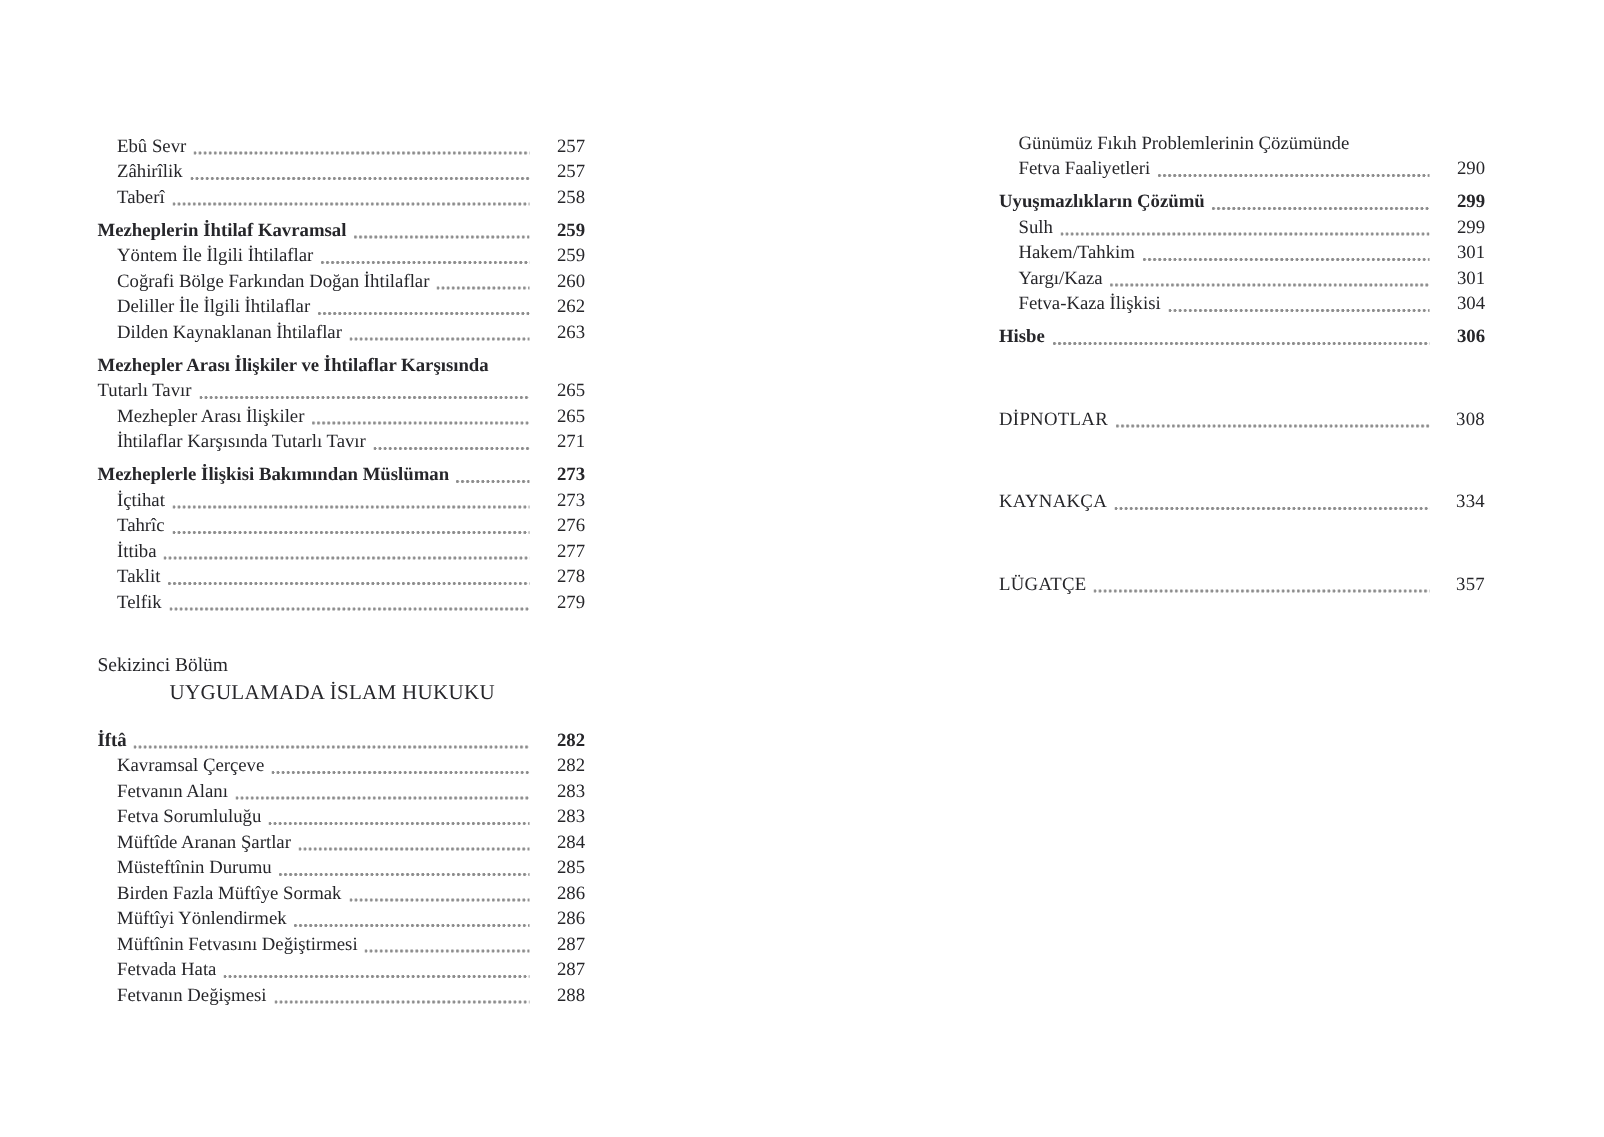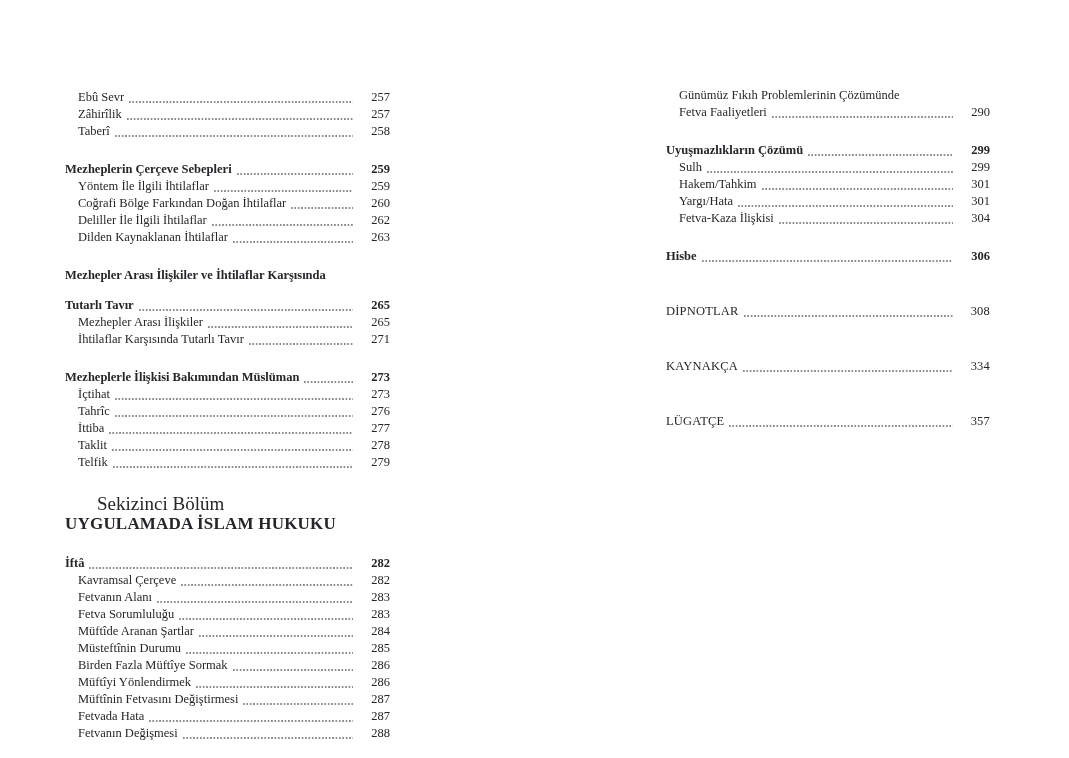--- a/index.html
+++ b/index.html
@@ -23,43 +23,43 @@
   .page-col.right { left: 666px; top: 87px; width: 324px; }
 
   .toc-row {
     display: flex;
     align-items: flex-end;
     line-height: 17px;
     font-size: 12.5px;
   }
   .toc-row .label { white-space: nowrap; }
   .toc-row.sub { padding-left: 13px; }
-  .toc-row.section { font-weight: 700; margin-top: 21px; }
-  .toc-row.section-cont { font-weight: 700; margin-top: 13px; }
+  .toc-row.section { font-weight: 700; margin-top: 5px; }
+  .toc-row.section-cont { font-weight: 400; }
   .toc-row.backmatter { margin-top: 38px; letter-spacing: 0.2px; }
 
   .leader {
     flex: 1 1 auto;
     align-self: flex-end;
     height: 2px;
     margin: 0 7px 3px 5px;
     background-image: radial-gradient(circle at 1px 1px, var(--leader) 0.9px, transparent 1.15px);
     background-size: 3.4px 2px;
     background-repeat: repeat-x;
     min-width: 8px;
   }
   .pagenum {
     flex: 0 0 30px;
     text-align: right;
     white-space: nowrap;
   }
 
   .chapter { margin-top: 24px; }
-  .chapter-kicker { font-size: 19px; line-height: 18px; margin-left: 32px; }
-  .chapter-title  { font-size: 17px; font-weight: 700; line-height: 21px; letter-spacing: 0.2px; }
+  .chapter-kicker { font-size: 13px; line-height: 18px; }
+  .chapter-title  { font-size: 14px; font-weight: 400; line-height: 21px; letter-spacing: 0.2px; margin-left: 48px; }
 
   .toc-block-bottom { margin-top: 12px; }
 </style>
 </head>
 <body>
 
 <div class="spread">
 
   <div class="page-col left">
     <div>
@@ -72,21 +72,21 @@
           <span class="label">Zâhirîlik</span>
           <span class="leader"></span>
           <span class="pagenum">257</span>
         </div>
         <div class="toc-row sub">
           <span class="label">Taberî</span>
           <span class="leader"></span>
           <span class="pagenum">258</span>
         </div>
         <div class="toc-row section">
-          <span class="label">Mezheplerin Çerçeve Sebepleri</span>
+          <span class="label">Mezheplerin İhtilaf Kavramsal</span>
           <span class="leader"></span>
           <span class="pagenum">259</span>
         </div>
         <div class="toc-row sub">
           <span class="label">Yöntem İle İlgili İhtilaflar</span>
           <span class="leader"></span>
           <span class="pagenum">259</span>
         </div>
         <div class="toc-row sub">
           <span class="label">Coğrafi Bölge Farkından Doğan İhtilaflar</span>
@@ -236,21 +236,21 @@
           <span class="label">Sulh</span>
           <span class="leader"></span>
           <span class="pagenum">299</span>
         </div>
         <div class="toc-row sub">
           <span class="label">Hakem/Tahkim</span>
           <span class="leader"></span>
           <span class="pagenum">301</span>
         </div>
         <div class="toc-row sub">
-          <span class="label">Yargı/Hata</span>
+          <span class="label">Yargı/Kaza</span>
           <span class="leader"></span>
           <span class="pagenum">301</span>
         </div>
         <div class="toc-row sub">
           <span class="label">Fetva-Kaza İlişkisi</span>
           <span class="leader"></span>
           <span class="pagenum">304</span>
         </div>
         <div class="toc-row section">
           <span class="label">Hisbe</span>

